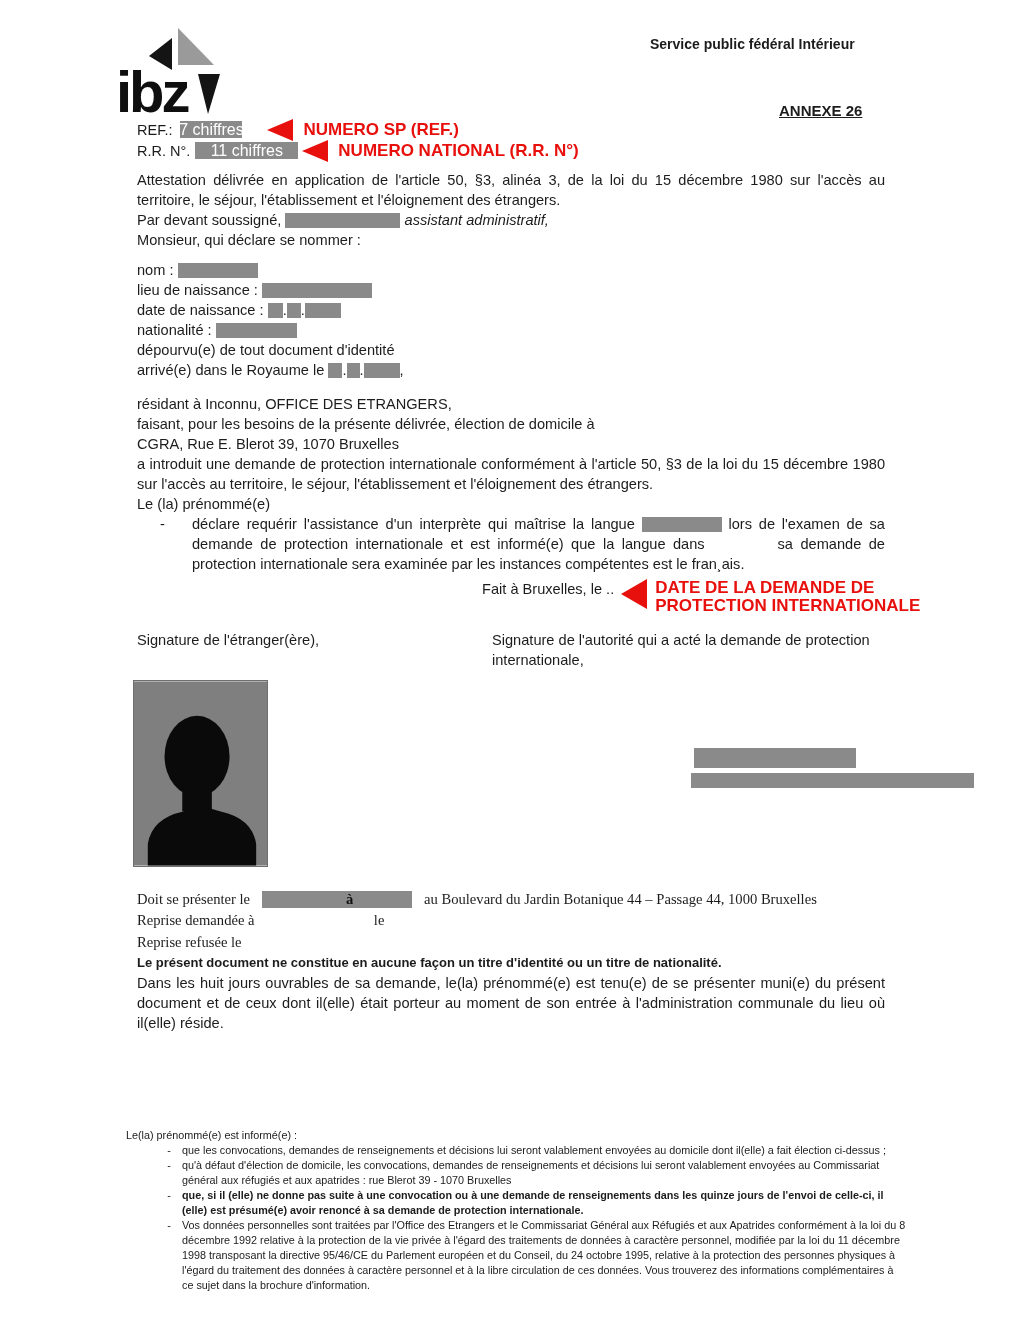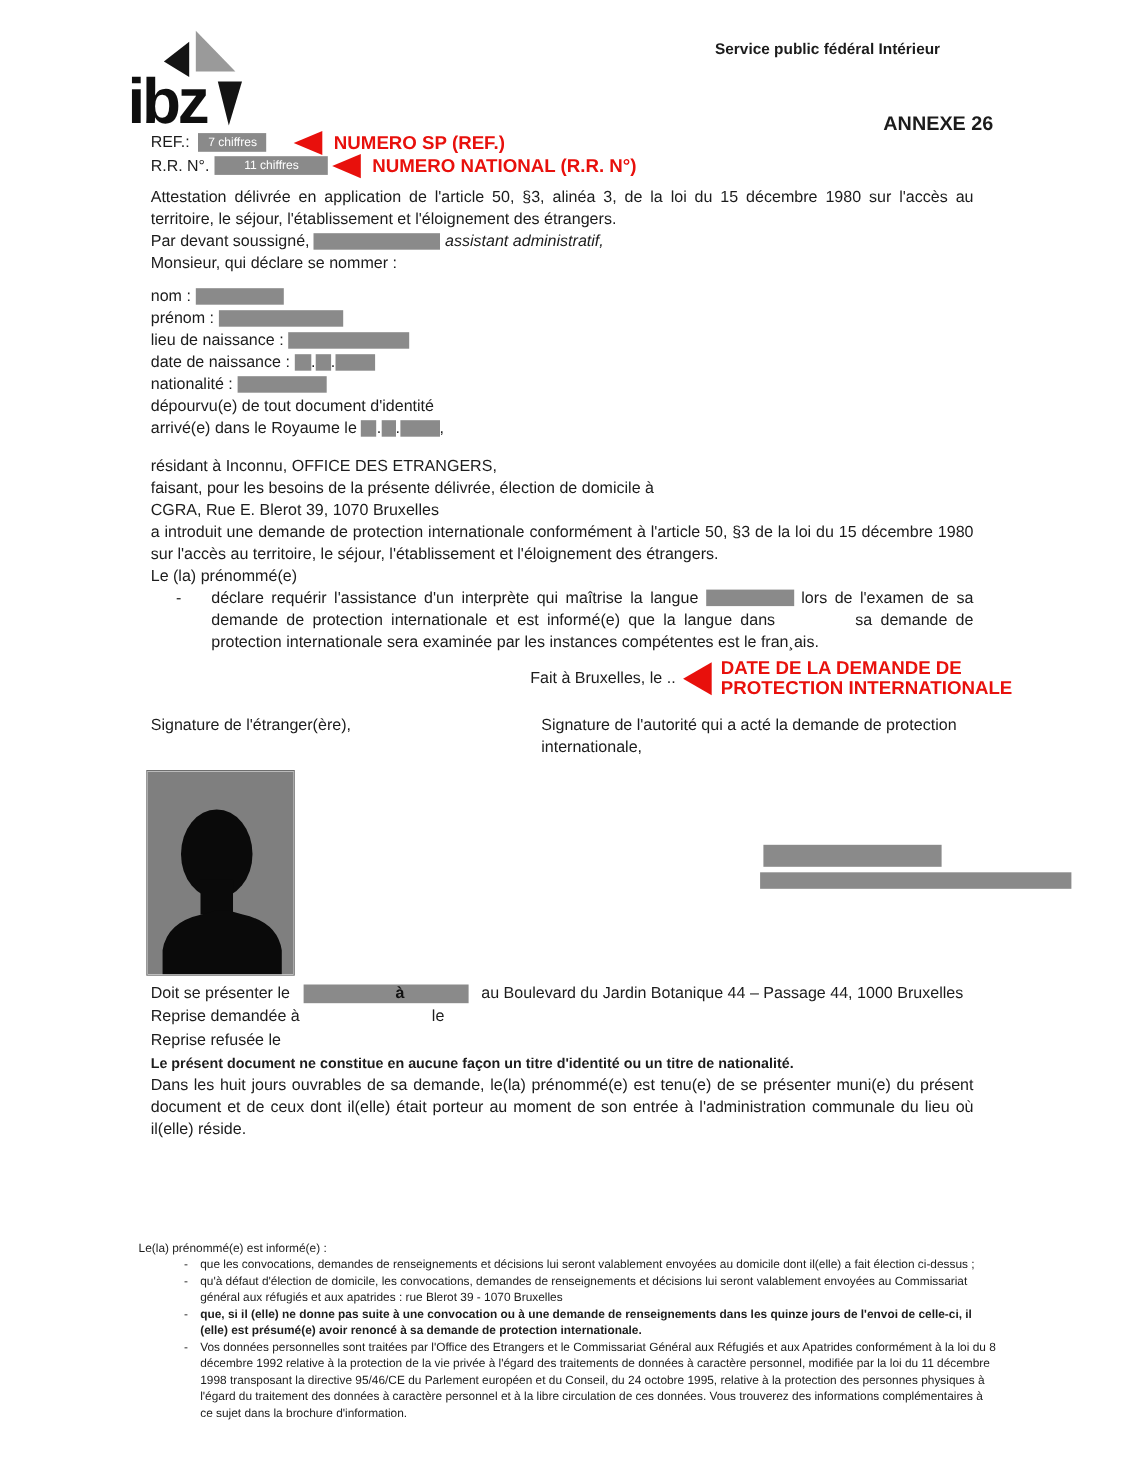--- a/index.html
+++ b/index.html
@@ -2,28 +2,28 @@
 <html><head>
 <meta charset="utf-8">
 <style>
   html,body{margin:0;padding:0;background:#fff;}
   .page{position:relative;width:1024px;height:1325px;background:#fff;overflow:hidden;
         font-family:"Liberation Sans",sans-serif;color:#1c1c1c;}
 
   
   .logo{position:absolute;left:116px;top:24px;width:130px;height:96px;}
   .svc{position:absolute;left:650px;top:36px;font-size:14px;font-weight:bold;}
-  .annexe{position:absolute;left:803px;top:102px;font-size:18px;font-weight:bold;
-          }
+  .annexe{position:absolute;left:779px;top:102px;font-size:15px;font-weight:bold;
+          text-decoration:underline;}
 
   
   .refs{position:absolute;left:137px;top:119px;font-size:14.5px;}
   .ref-row{display:flex;align-items:center;height:21px;white-space:nowrap;}
   .gbox{background:#8a8a8a;color:#fff;display:inline-flex;align-items:center;
-        justify-content:center;font-size:11px;height:17px;}
+        justify-content:center;font-size:16px;height:17px;}
   .ref-box{width:62px;margin-left:8px;}
   .rr-box{width:103px;margin-left:5px;text-align:center;}
   .arrow-left{width:0;height:0;border-top:11px solid transparent;border-bottom:11px solid transparent;
               border-right:26px solid #e8100c;flex:none;}
   .ref-arrow{margin-left:25px;}
   .rr-arrow{margin-left:4px;}
   .red-note{color:#e8100c;font-weight:bold;font-size:17px;margin-left:10px;white-space:nowrap;}
 
   
   .main{position:absolute;left:137px;top:170px;width:748px;font-size:14.6px;line-height:20px;}
@@ -39,38 +39,38 @@
   .p-depourvu{margin-top:10px;}
   .p-arrive{margin-top:14px;}
   .p-residence{margin-top:14px;}
   .p-introduit{margin-top:12px;}
   .p-prenomme{margin-top:8px;}
 
   .interp{display:flex;margin-top:0;}
   .interp-dash{width:55px;flex:none;padding-left:23px;box-sizing:border-box;}
   .interp-text{flex:1;text-align:justify;}
 
-  .fait-row{display:flex;align-items:center;margin-top:5px;margin-left:345px;white-space:nowrap;}
+  .fait-row{display:flex;align-items:flex-start;margin-top:5px;margin-left:345px;white-space:nowrap;}
   .fait-box{display:inline-block;background:#8a8a8a;height:16px;vertical-align:-3px;}
   .fait-arrow{width:0;height:0;border-top:15px solid transparent;border-bottom:15px solid transparent;
               border-right:26px solid #e8100c;margin-left:7px;flex:none;}
   .fait-note{margin-left:8px;color:#e8100c;font-weight:bold;font-size:17px;line-height:17.5px;}
 
   .sig-row{display:flex;margin-top:16px;}
   .sig-left{width:355px;flex:none;}
   .sig-right{width:395px;flex:none;}
 
   .photo-row{display:flex;margin-top:10px;}
   .photo{width:135px;height:187px;flex:none;border:1px solid #6f6f6f;box-sizing:border-box;
          margin-left:-4px;}
   .sigbars{margin-left:426px;padding-top:68px;}
   .sigbar1{width:162px;height:20px;background:#8a8a8a;}
   .sigbar2{width:283px;height:15px;background:#8a8a8a;margin-top:5px;margin-left:-3px;}
 
-  .presenter{margin-top:6px;}
+  .presenter{margin-top:22px;font-family:Liberation Serif, serif;}
   .presenter-line1{display:flex;align-items:center;white-space:nowrap;}
   .presenter-bar{display:inline-block;width:150px;height:17px;background:#8a8a8a;position:relative;
                  margin:0 12px 0 12px;flex:none;}
   .presenter-a{position:absolute;left:84px;top:-2px;color:#111;font-weight:bold;}
   .presenter-l2,.presenter-l3{line-height:22px;}
 
   .notice{margin-top:16px;font-weight:bold;font-size:13px;}
   .p-huitjours{margin-top:18px;}
 
   
@@ -120,24 +120,20 @@
       <span class="rbox" style="width:115px"></span>
       <em>assistant administratif,</em>
     </p>
 
     <p class="p-declare">Monsieur, qui déclare se nommer :</p>
 
     <div class="fields">
       <div>
         <span>nom :</span>
         <span class="rbox" style="width:80px"></span>
-      </div>
-      <div>
-        <span>prénom :</span>
-        <span class="rbox" style="width:113px"></span>
       </div>
       <div>
         <span>lieu de naissance :</span>
         <span class="rbox" style="width:110px"></span>
       </div>
       <div>
         <span>date de naissance :</span>
         <span class="rbox" style="width:15px"></span><span>.</span><span class="rbox" style="width:14px"></span><span>.</span><span class="rbox" style="width:36px"></span>
       </div>
       <div>

